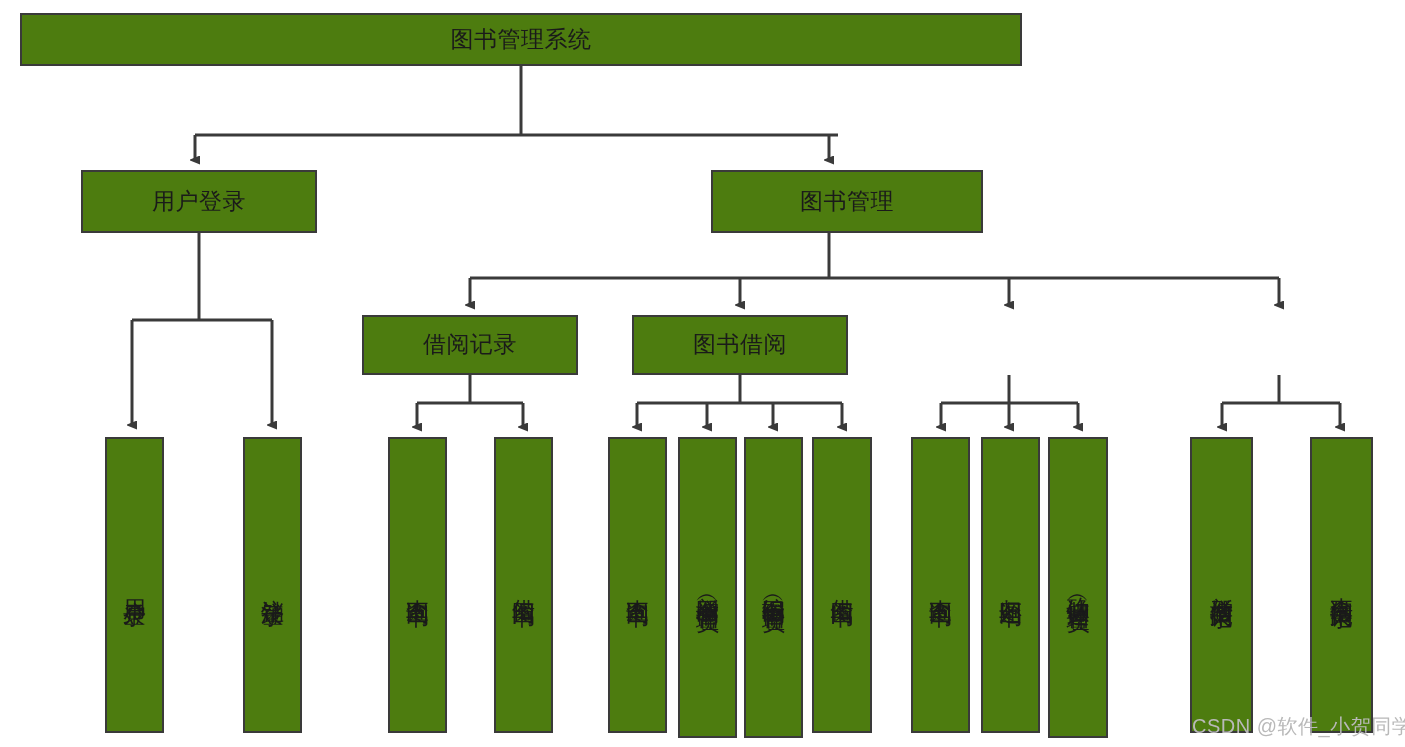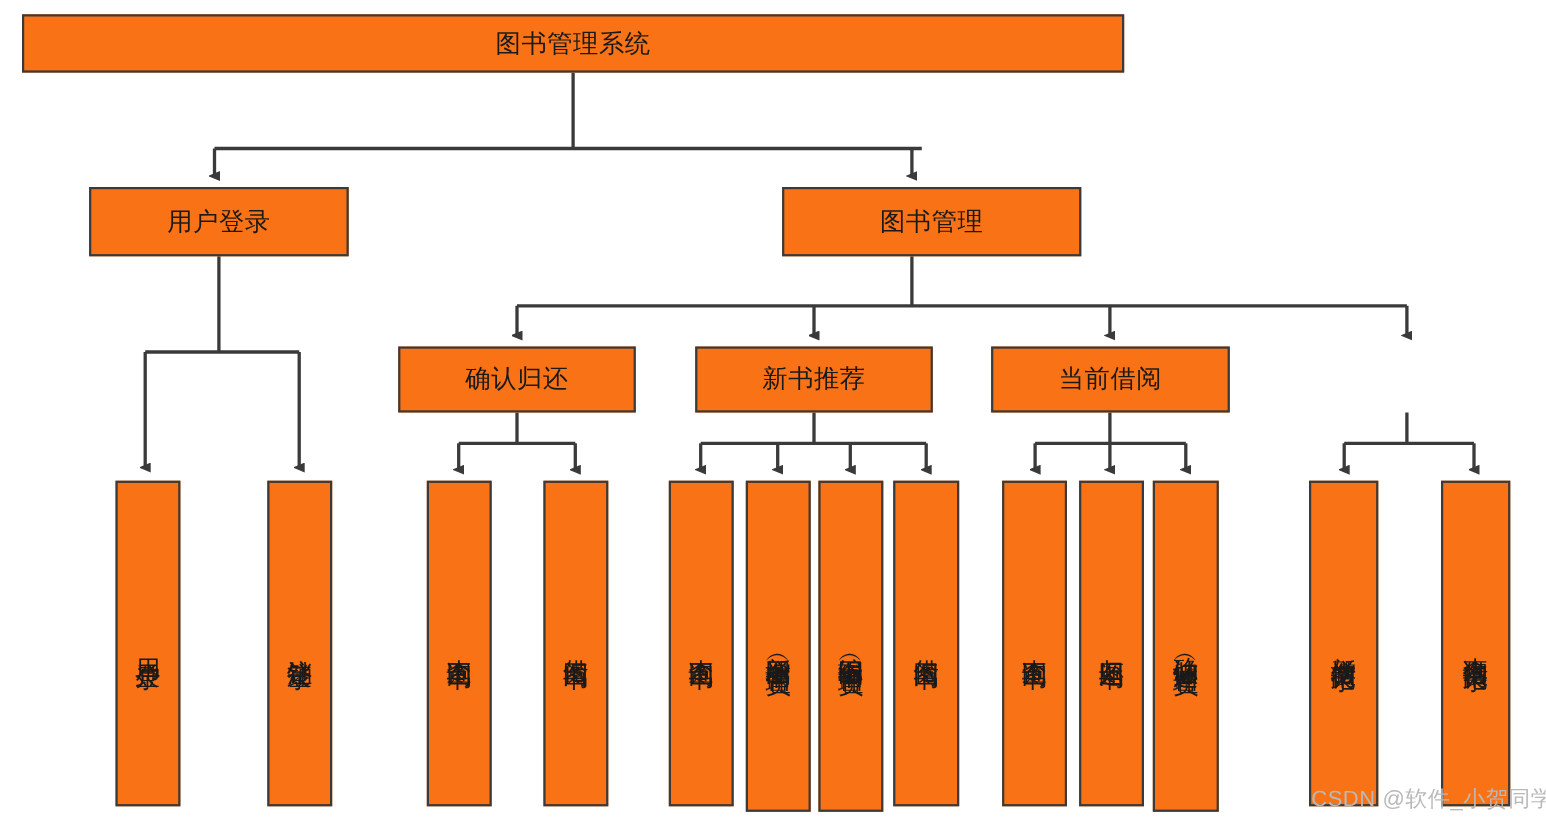--- a/index.html
+++ b/index.html
@@ -8,21 +8,21 @@
     background:#ffffff;
     font-family:"Liberation Sans","DejaVu Sans",sans-serif;
     overflow:hidden;
     position:relative;
   }
   #canvas{position:absolute;left:0;top:0;width:1405px;height:747px;}
   svg.edges{position:absolute;left:0;top:0;width:1405px;height:747px;}
   .node{
     position:absolute;
     box-sizing:border-box;
-    background:#f97316;
+    background:#4d7c0f;
     border:2px solid #3a3a3a;
     display:flex;
     align-items:center;
     justify-content:center;
     color:#1a1a1a;
   }
   .node .label{
     display:block;
     text-align:center;
     line-height:1.18;
@@ -117,27 +117,24 @@
   </div>
 
   <div class="node horiz" style="left:81px;top:170px;width:236px;height:63px;">
     <span class="label">用户登录</span>
   </div>
   <div class="node horiz" style="left:711px;top:170px;width:272px;height:63px;">
     <span class="label">图书管理</span>
   </div>
 
   <div class="node horiz" style="left:362px;top:315px;width:216px;height:60px;">
-    <span class="label">确认归还</span>
+    <span class="label">借阅记录</span>
   </div>
   <div class="node horiz" style="left:632px;top:315px;width:216px;height:60px;">
-    <span class="label">新书推荐</span>
-  </div>
-  <div class="node horiz" style="left:901px;top:315px;width:217px;height:60px;">
-    <span class="label">当前借阅</span>
+    <span class="label">图书借阅</span>
   </div>
 
   <div class="node vert" style="left:105px;top:437px;width:59px;height:296px;">
     <span class="label">用户登录</span>
   </div>
   <div class="node vert" style="left:243px;top:437px;width:59px;height:296px;">
     <span class="label">注销登录</span>
   </div>
 
   <div class="node vert" style="left:388px;top:437px;width:59px;height:296px;">

